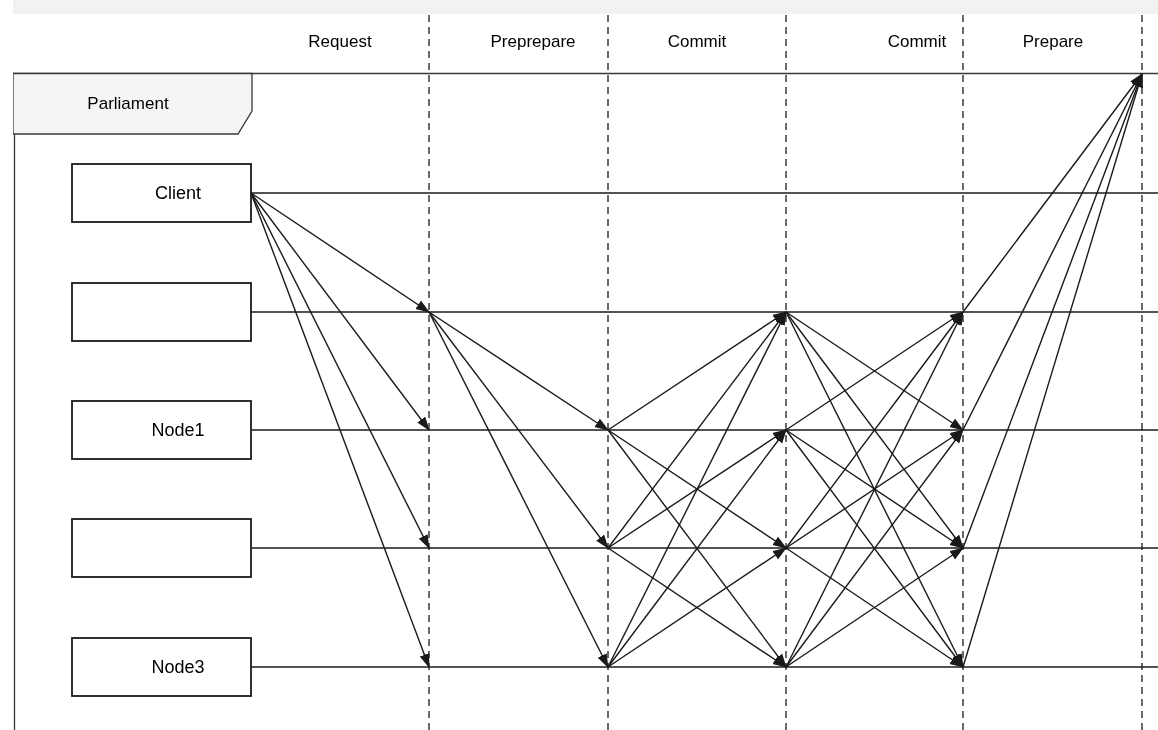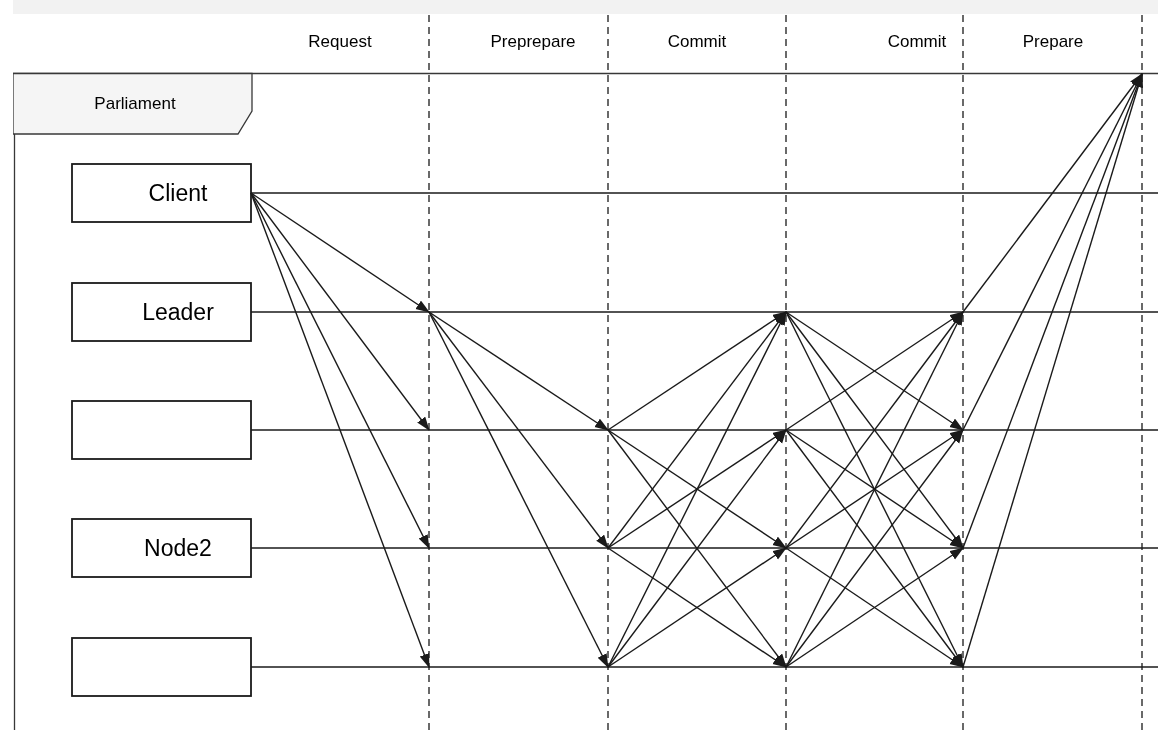--- a/index.html
+++ b/index.html
@@ -17,24 +17,24 @@
   }
   .diagram-svg{position:absolute;left:0;top:0;}
   .phase-label{
     position:absolute;top:32px;transform:translateX(-50%);
     font-size:17px;line-height:20px;color:var(--text,#000);
     white-space:nowrap;
   }
   .actor-label{
     position:absolute;left:59px;width:212px;height:58px;
     display:flex;align-items:center;justify-content:center;
-    font-size:23px;color:var(--text,#000);
+    font-size:18px;color:var(--text,#000);
   }
   .frame-title{
-    position:absolute;left:7px;top:74px;width:230px;height:59px;
+    position:absolute;left:0;top:74px;width:230px;height:59px;
     display:flex;align-items:center;justify-content:center;
     font-size:17px;color:var(--text,#000);
   }
 </style>
 </head>
 <body>
 
 <div class="stage" style="--bg: #ffffff; --strip: #f2f2f2; --text: #000000;">
 
   <div class="chrome"></div>
@@ -99,16 +99,16 @@
 
   <div class="phase-label" style="left:327px">Request</div>
   <div class="phase-label" style="left:520px">Preprepare</div>
   <div class="phase-label" style="left:684px">Commit</div>
   <div class="phase-label" style="left:904px">Commit</div>
   <div class="phase-label" style="left:1040px">Prepare</div>
 
   <div class="frame-title">Parliament</div>
 
   <div class="actor-label" style="top:164px">Client</div>
-  <div class="actor-label" style="top:283px">Leader</div>
-  <div class="actor-label" style="top:519px">Node2</div>
+  <div class="actor-label" style="top:401px">Node1</div>
+  <div class="actor-label" style="top:638px">Node3</div>
 
 </div>
 
 </body></html>

